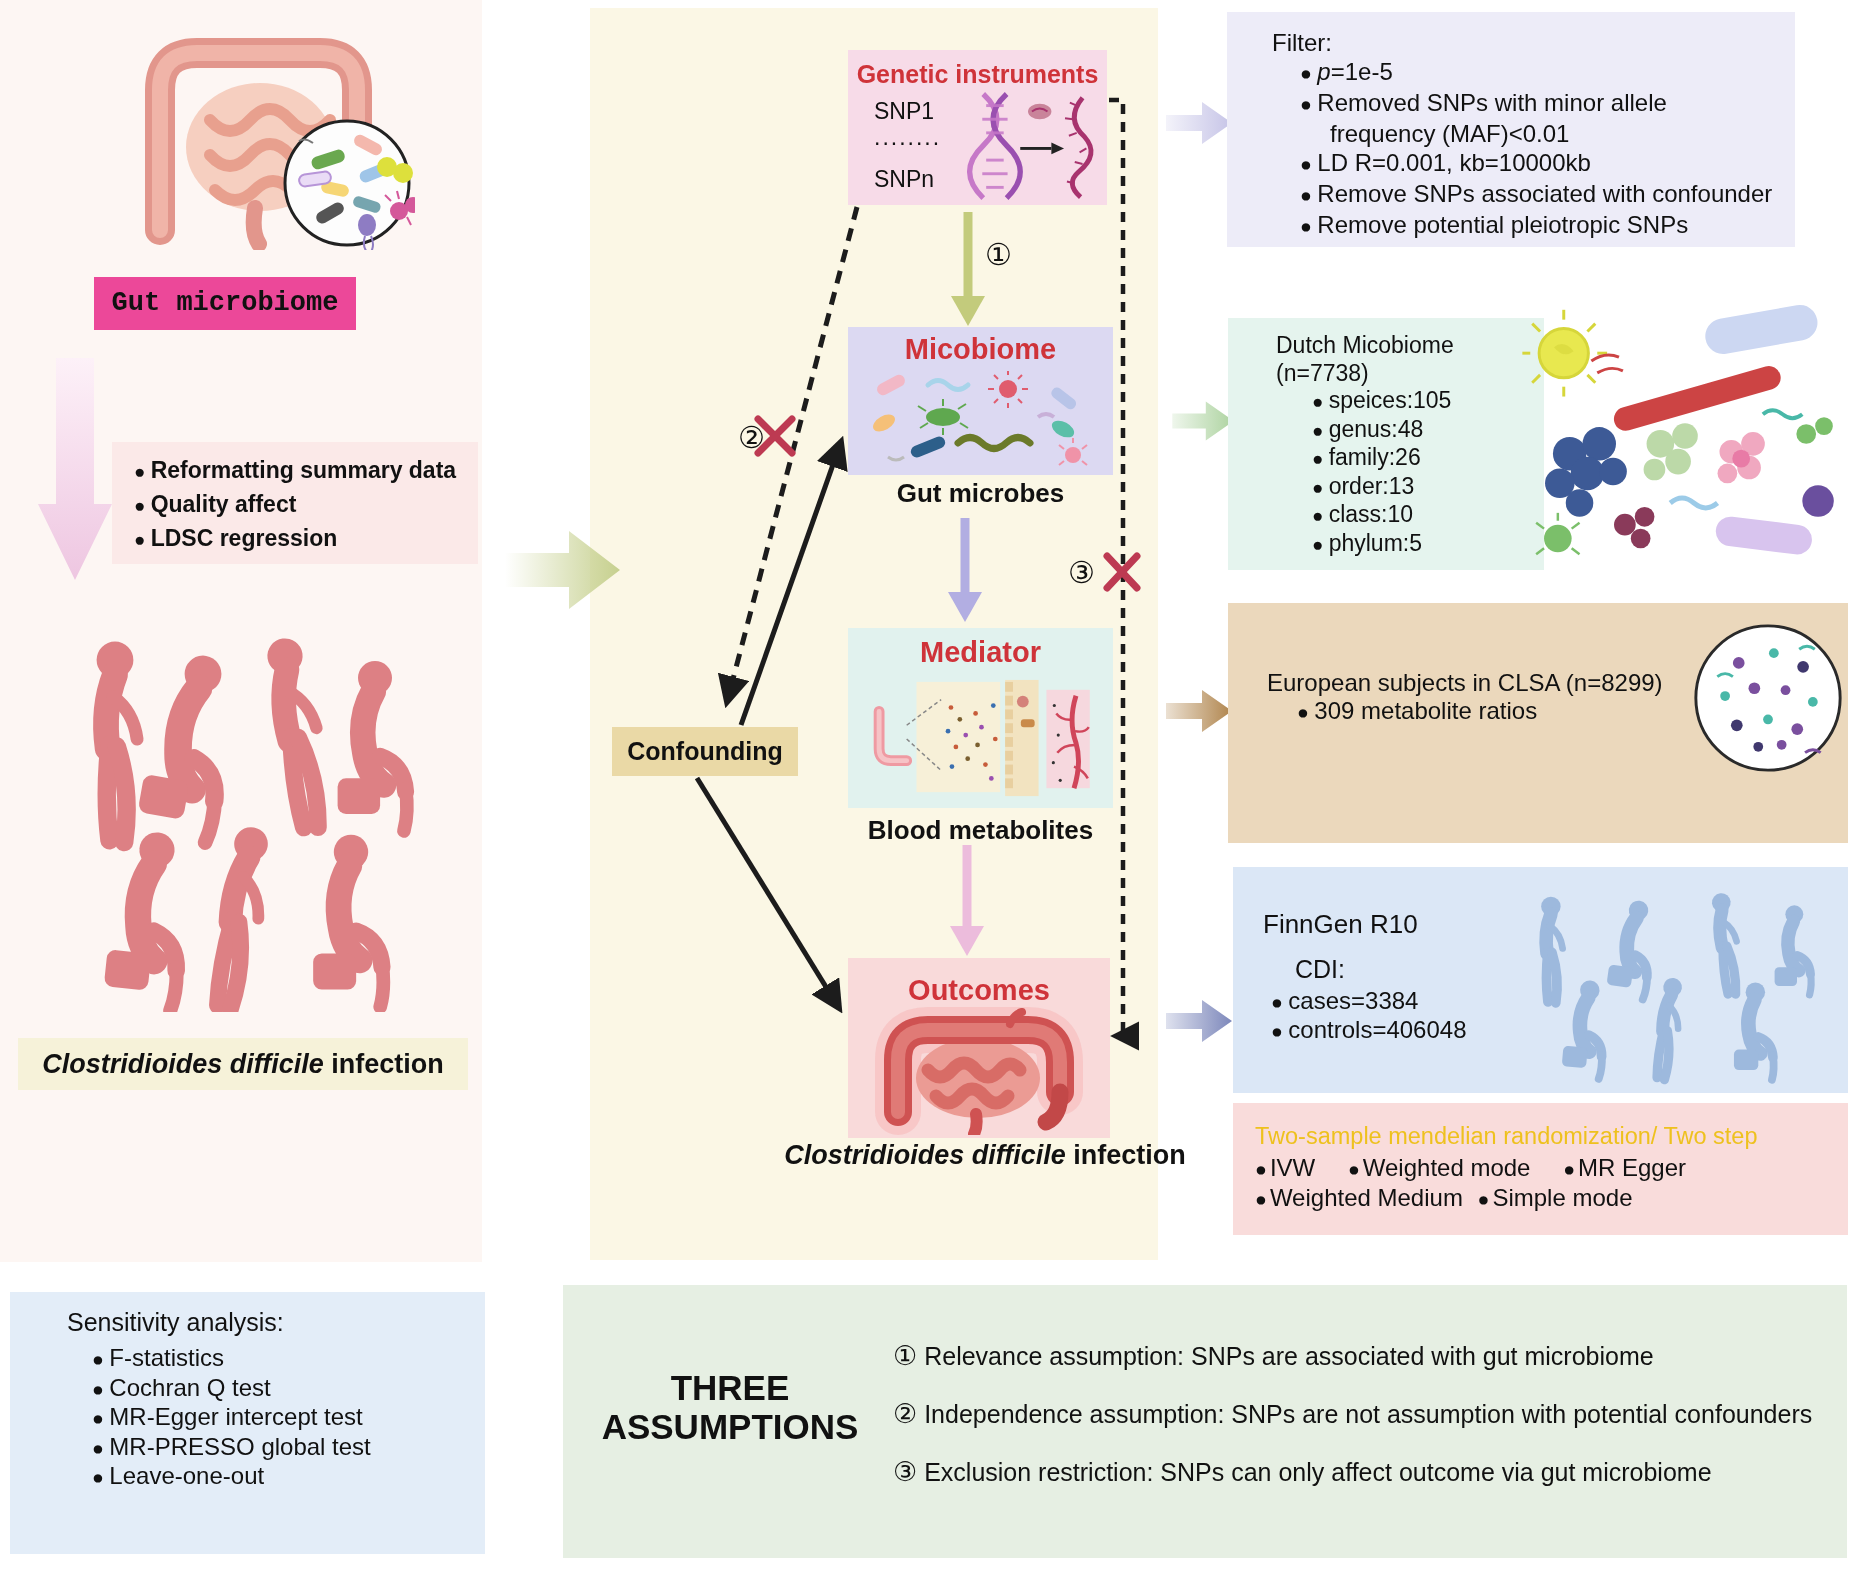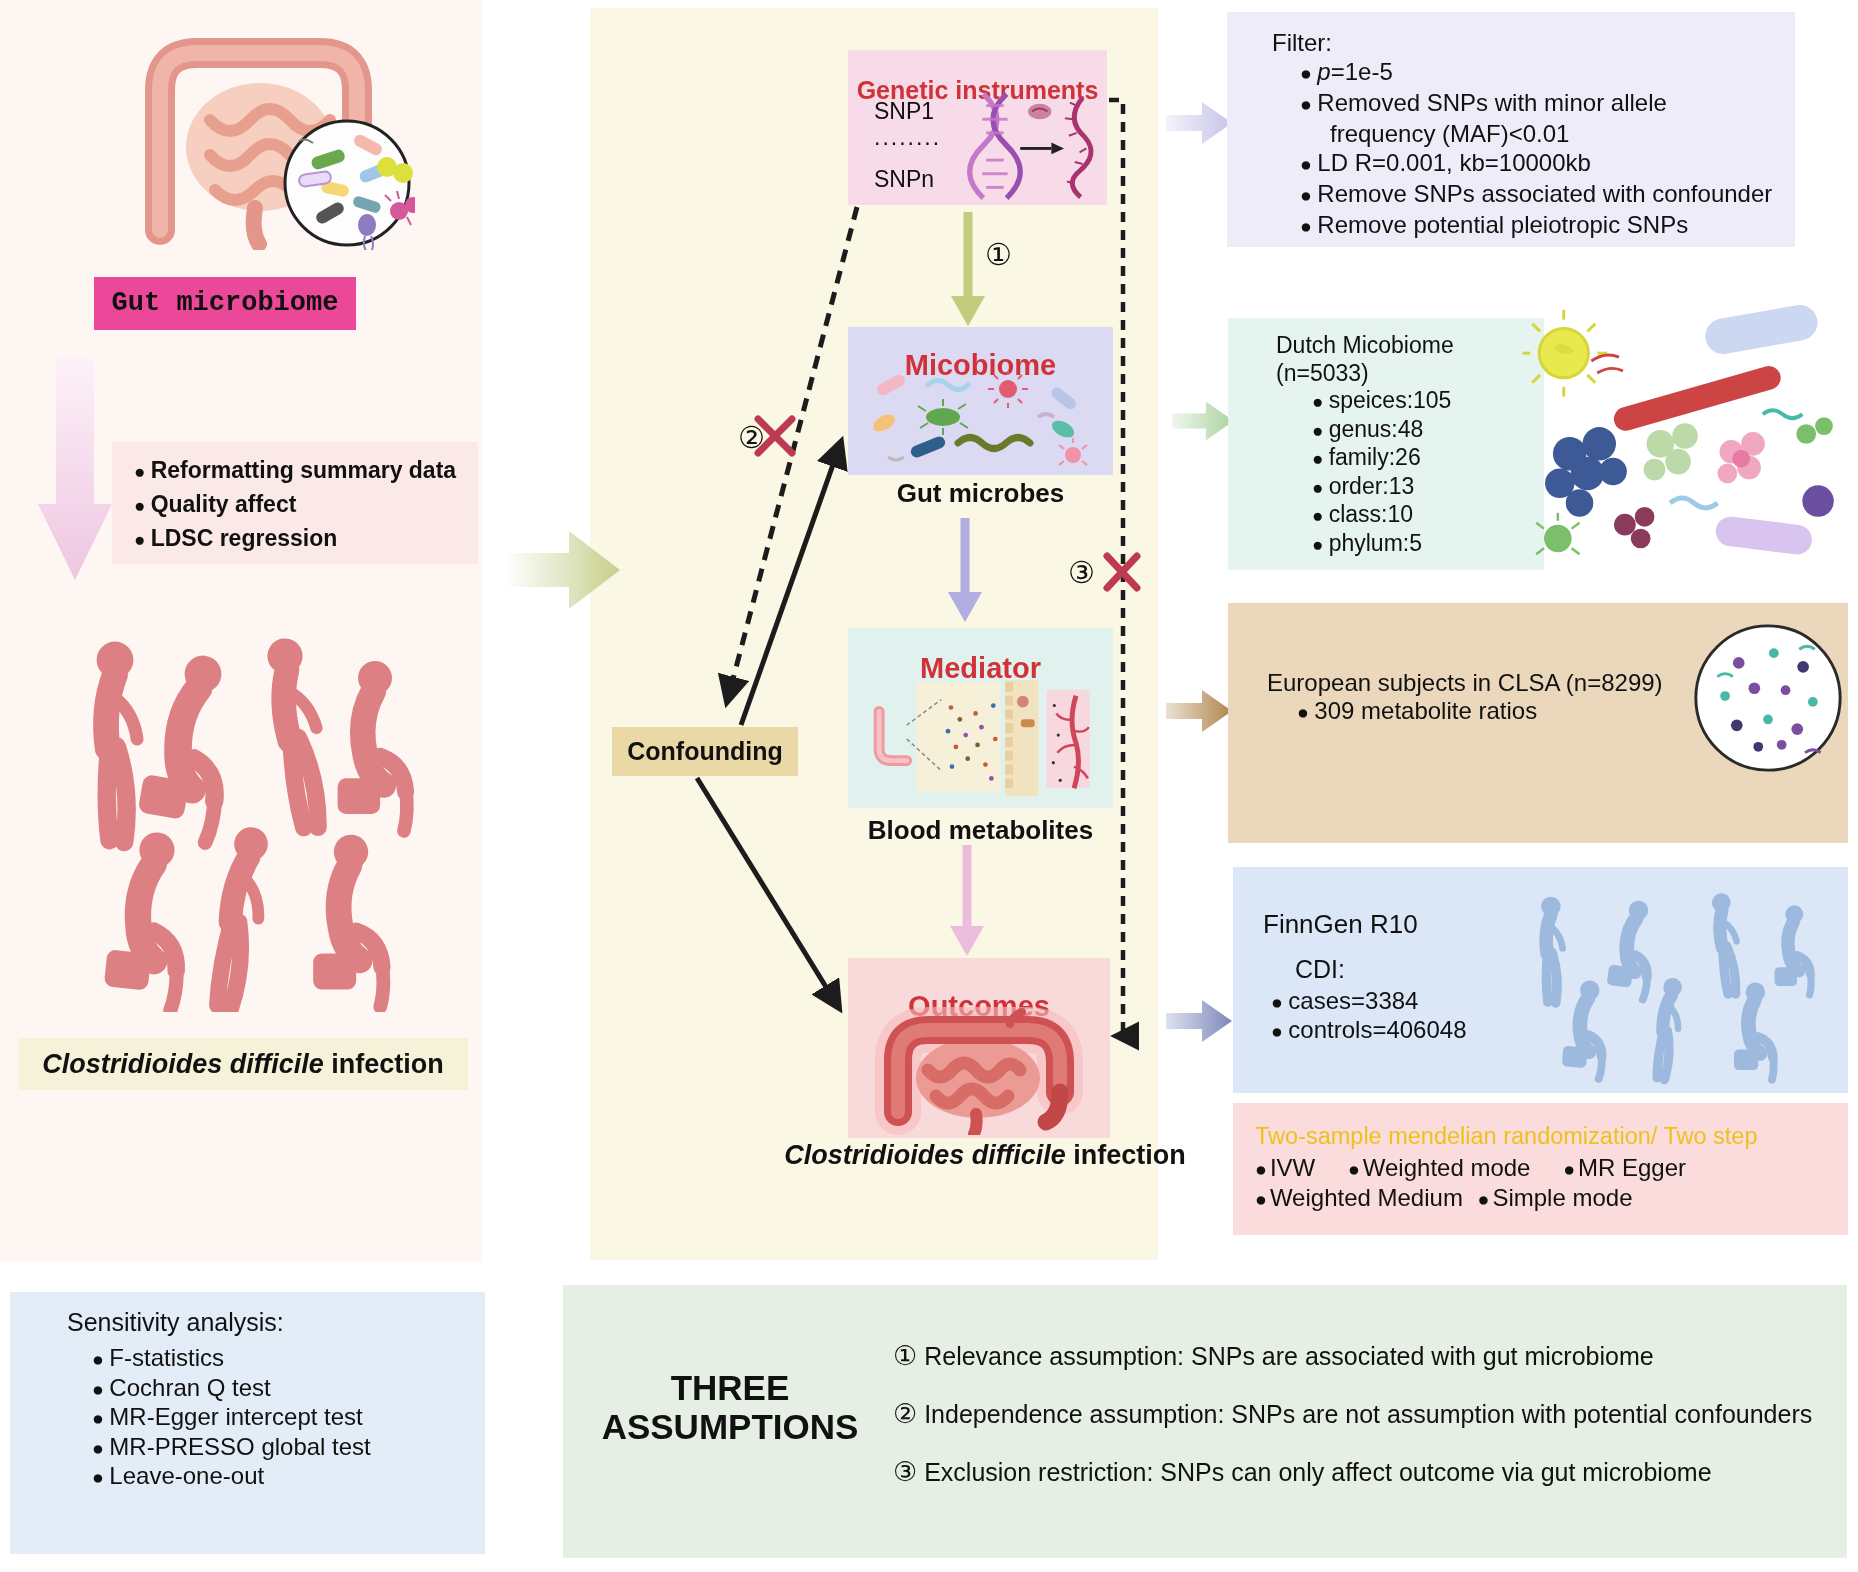--- a/index.html
+++ b/index.html
@@ -4,21 +4,21 @@
 <style>
   html,body{margin:0;padding:0;background:#ffffff;}
   body{font-family:"Liberation Sans",sans-serif;color:#111;}
   #stage{position:relative;width:1858px;height:1572px;background:#ffffff;overflow:hidden;}
   .abs{position:absolute;}
   .panel{position:absolute;z-index:0;}
   .box{position:absolute;z-index:2;}
   .conn{position:absolute;z-index:1;pointer-events:none;}
   .ctr{text-align:center;}
   .bold{font-weight:bold;}
-  .red-title{color:#cf3339;font-weight:bold;text-align:center;margin-top:16px;}
+  .red-title{color:#cf3339;font-weight:bold;text-align:center;}
   .blt::before{content:"● ";font-size:0.82em;}
   .mrb{display:inline-block;margin-right:26px;}
   .mrb::before{content:"●";margin-right:3px;font-size:0.82em;}
   .fitem{padding-left:30px;text-indent:-30px;}
   .num-circ{font-size:30px;color:#111;z-index:3;font-family:"DejaVu Sans","Liberation Sans",sans-serif;}
   .ital{font-style:italic;}
   svg{display:block;}
 </style>
 </head>
 <body>
@@ -347,21 +347,21 @@
     <defs>
         <linearGradient id="gA2" x1="0" y1="0" x2="1" y2="0">
           <stop offset="0" stop-color="#add3a0" stop-opacity="0.2"></stop>
           <stop offset="1" stop-color="#add3a0"></stop>
         </linearGradient>
       </defs>
     <path d="M0,21 H36 V8 L66,29 L36,50 V37 H0 Z" fill="url(#gA2)"></path>
   </svg>
   <div class="box" style="left:1228px;top:318px;width:316px;height:252px;background:#e5f4ee;box-sizing:border-box;padding:14px 10px 0 48px;font-size:23px;line-height:27.5px;">
     <div>Dutch Micobiome</div>
-    <div>(n=5033)</div>
+    <div>(n=7738)</div>
     <div style="padding-left:36px;">
       <div class="blt">speices:105</div>
       <div class="blt">genus:48</div>
       <div class="blt">family:26</div>
       <div class="blt">order:13</div>
       <div class="blt">class:10</div>
       <div class="blt">phylum:5</div>
     </div>
   </div>
   <svg class="box" style="left:1520px;top:296px;" width="330" height="276" viewBox="0 0 330 280">

